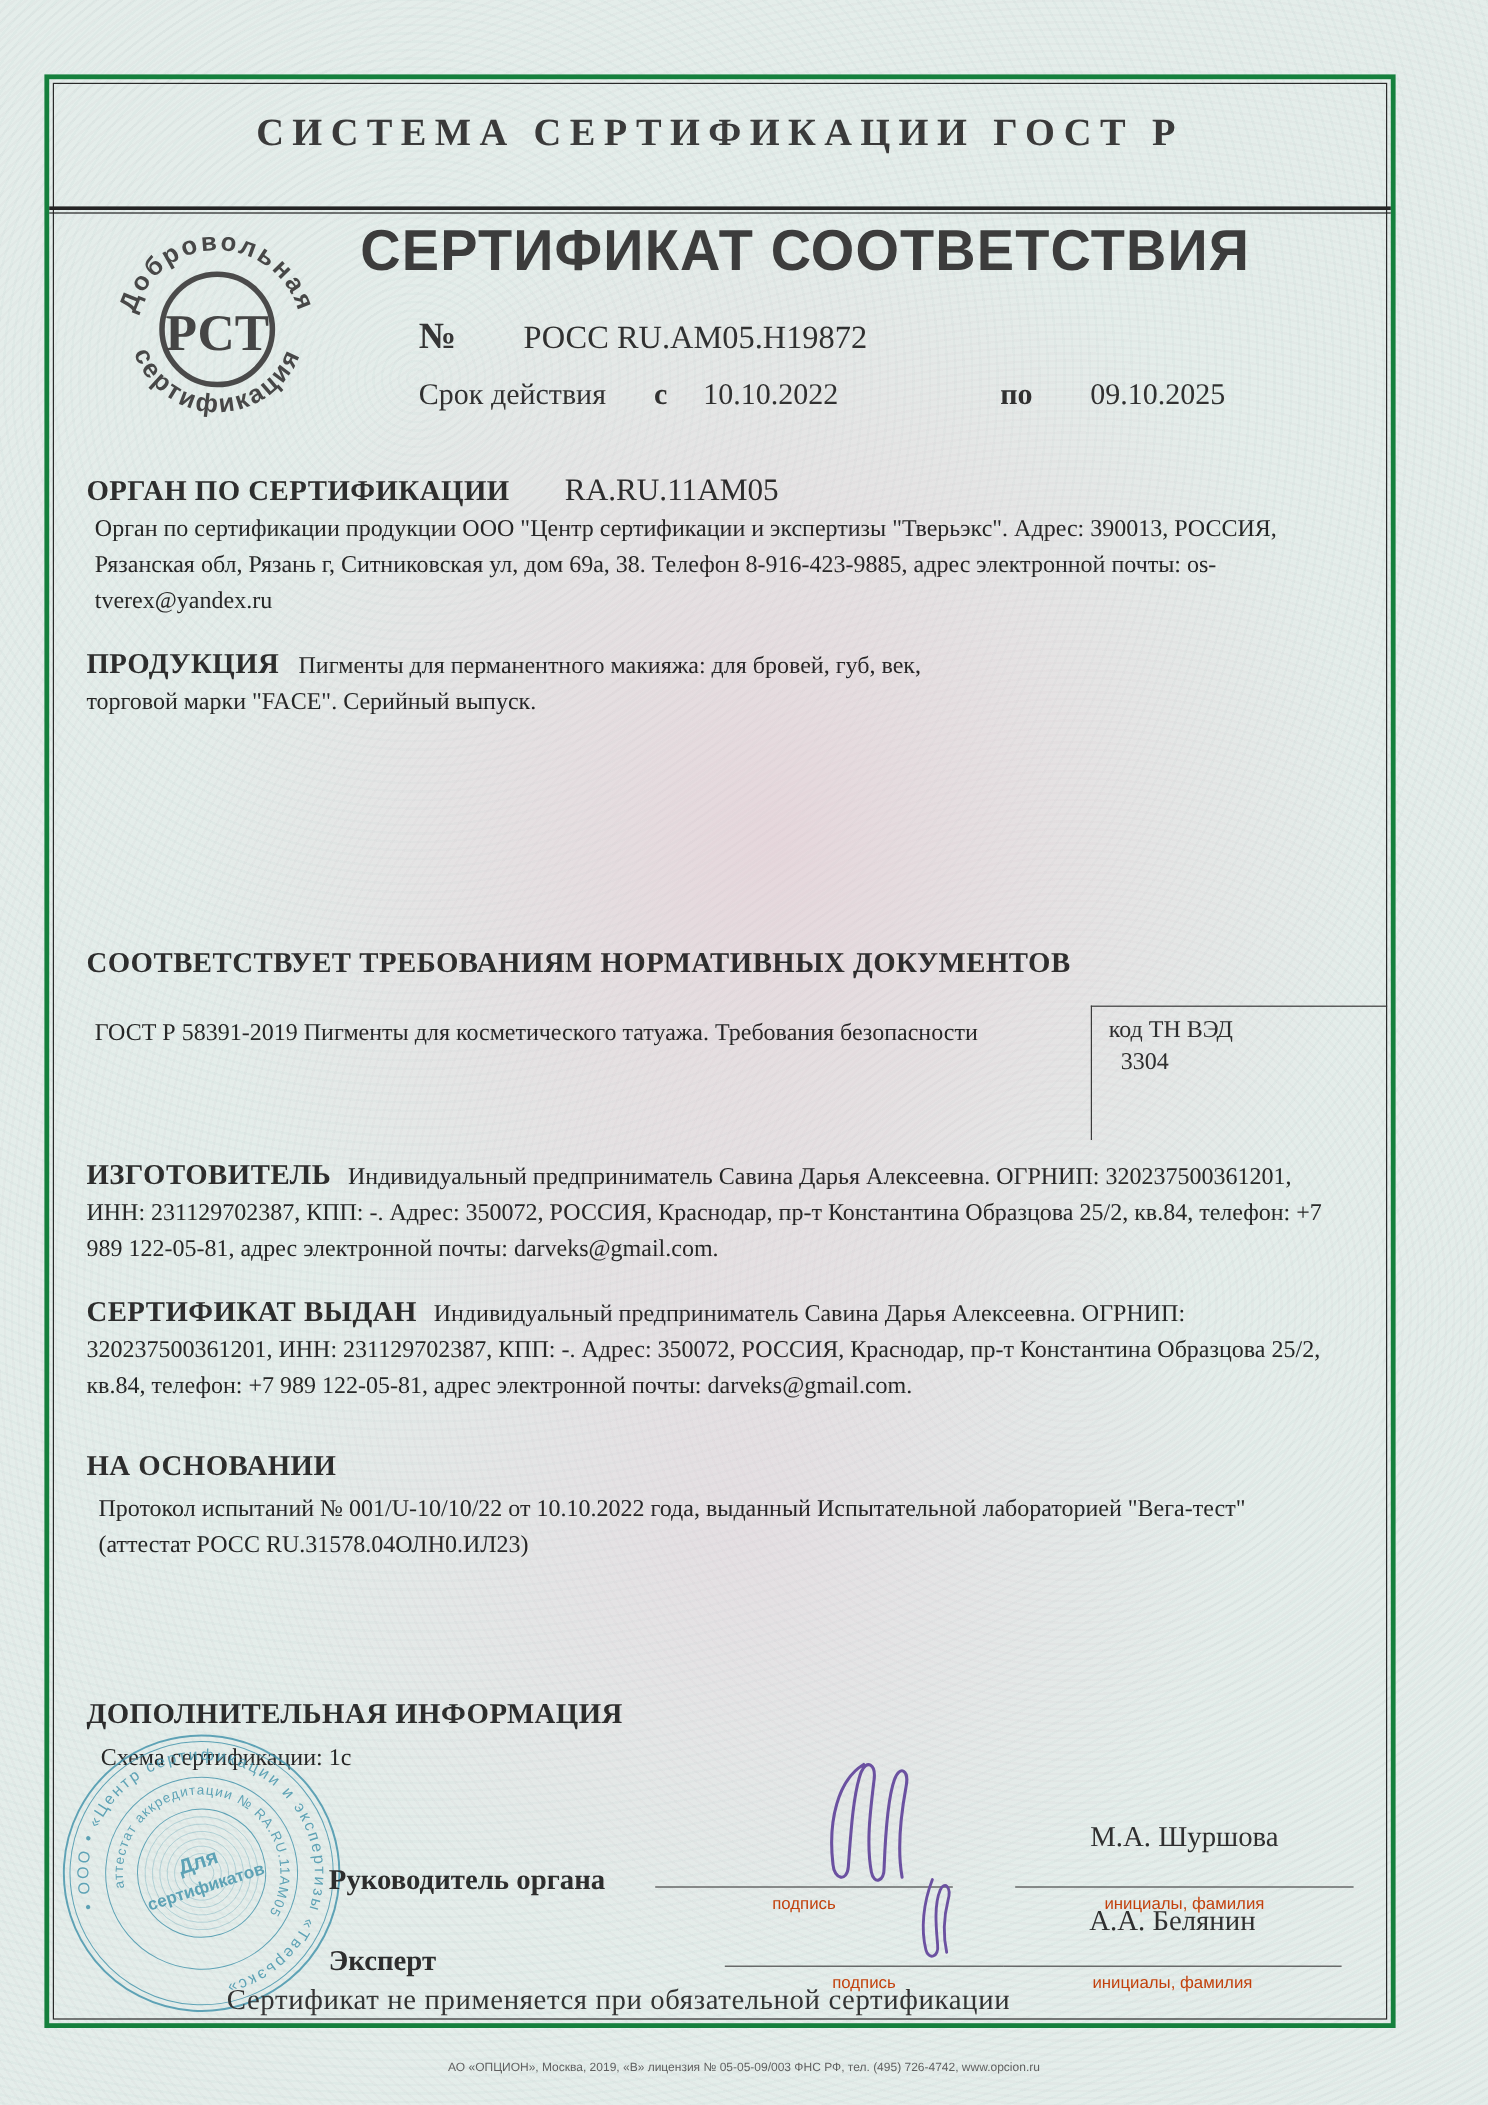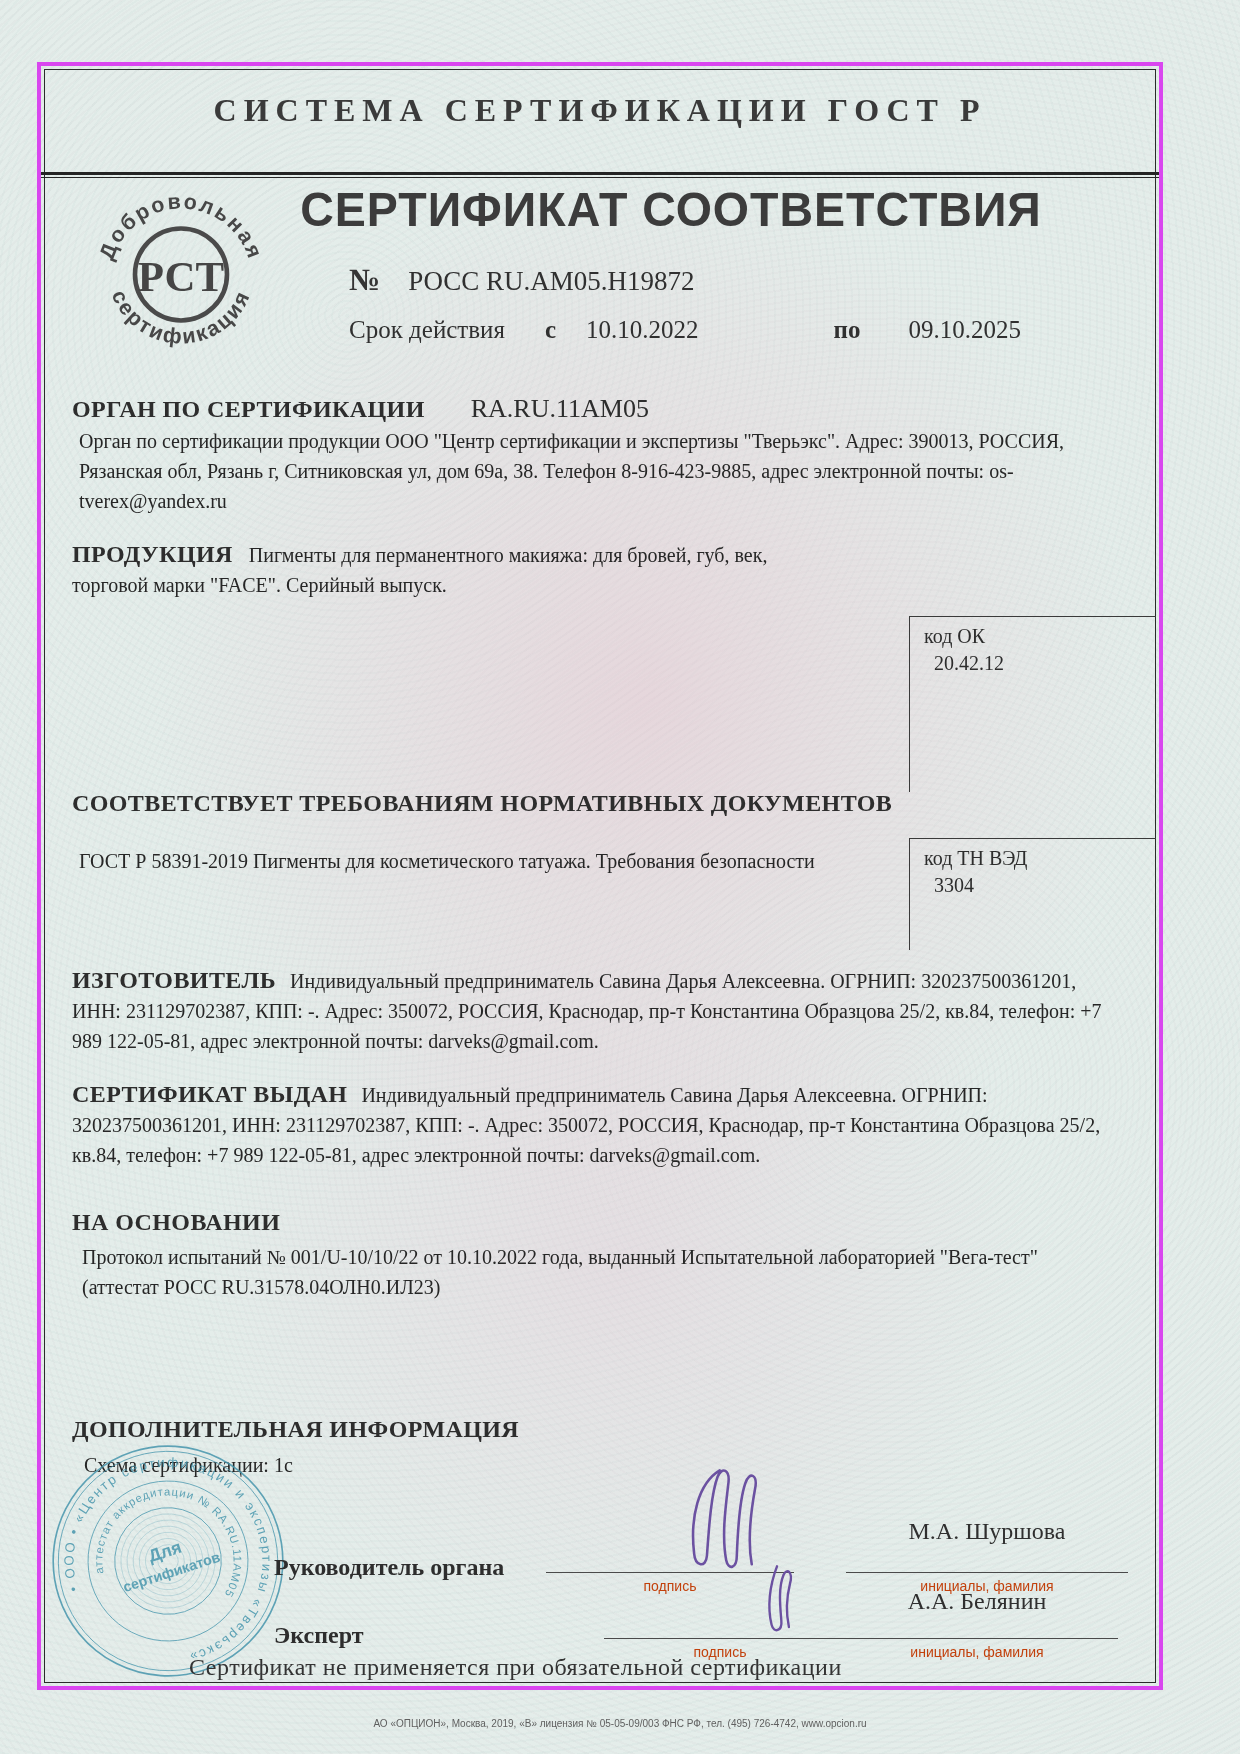--- a/index.html
+++ b/index.html
@@ -9,41 +9,41 @@
     background:
       radial-gradient(ellipse 55% 42% at 52% 40%, rgba(231,196,208,.55), rgba(231,196,208,0) 72%),
       radial-gradient(ellipse 48% 30% at 50% 72%, rgba(228,199,213,.40), rgba(228,199,213,0) 70%),
       repeating-radial-gradient(circle at 28% 18%, rgba(120,170,165,.05) 0 2px, transparent 2px 7px),
       repeating-radial-gradient(circle at 72% 62%, rgba(160,120,140,.04) 0 2px, transparent 2px 6px),
       #e4edea;
     overflow:hidden;
   }
   .frame{
     position:absolute;left:37px;top:62px;width:1126px;height:1628px;
-    border:4px solid #d946ef;box-sizing:border-box;
+    border:4px solid #15803d;box-sizing:border-box;
   }
   .frame-inner{position:absolute;inset:3px;border:1px solid #2a2a2a;pointer-events:none;}
   .abs{position:absolute;}
   .hdr1{
     left:0;top:26px;width:100%;text-align:center;
     font:700 32px "Liberation Serif", serif;letter-spacing:7px;color:#3a3a3a;
   }
   .hdr2{
     left:0;top:70px;width:100%;text-align:center;
     font:700 26px "Liberation Serif", serif;letter-spacing:0.5px;color:#383838;
   }
   .rule-double{left:0;top:106px;width:100%;height:6px;border-top:3px solid #242424;border-bottom:1px solid #242424;box-sizing:border-box;}
   .title{
     left:238px;top:116px;width:784px;text-align:center;
     font:700 48px "Liberation Sans", sans-serif;letter-spacing:1px;color:#3c3c3c;
     transform:scaleX(.97);transform-origin:center;
   }
   .num-row{left:308px;top:196px;white-space:nowrap;}
   .num-row .no{font:700 31px "Liberation Serif", serif;color:#353535;}
-  .num-row .val{font:27px "Liberation Serif", serif;color:#303030;margin-left:28px;}
+  .num-row .val{font:27px "Liberation Serif", serif;color:#303030;margin-left:56px;}
   .validity{left:308px;top:250px;white-space:nowrap;font:25px "Liberation Serif", serif;color:#303030;}
   .validity .lbl{font-weight:400;}
   .validity .w-c{font-weight:700;margin-left:40px;}
   .validity .d1{margin-left:30px;}
   .validity .w-po{font-weight:700;margin-left:135px;}
   .validity .d2{margin-left:48px;}
   .form-no{left:822px;top:282px;white-space:nowrap;}
   .form-no .no{font:700 34px "Liberation Serif", serif;color:#2e2e2e;}
   .form-no .digits{font:700 37px "DejaVu Sans Mono", monospace;letter-spacing:5px;margin-left:8px;}
   .sec-h{font:700 24px "Liberation Serif", serif;letter-spacing:.4px;color:#2d2d2d;}
@@ -99,24 +99,20 @@
 
 
   <div class="abs" style="left:31px;top:328px;white-space:nowrap;">
     <span class="sec-h">ОРГАН ПО СЕРТИФИКАЦИИ</span>
     <span class="sec-code" style="margin-left:42px;">RA.RU.11АМ05</span>
   </div>
   <div class="abs body-t" style="left:38px;top:360px;width:1012px;">Орган по сертификации продукции ООО "Центр сертификации и экспертизы "Тверьэкс". Адрес: 390013, РОССИЯ, Рязанская обл, Рязань г, Ситниковская ул, дом 69а, 38. Телефон 8-916-423-9885, адрес электронной почты: os-tverex@yandex.ru</div>
 
   <div class="abs" style="left:31px;top:474px;width:745px;">
     <span class="sec-h" style="margin-right:16px;">ПРОДУКЦИЯ</span><span class="body-t">Пигменты для перманентного макияжа: для бровей, губ, век, торговой марки "FACE". Серийный выпуск.</span>
-  </div>
-  <div class="abs code-box" style="left:868px;top:550px;width:247px;height:176px;">
-    <div class="cb-l">код ОК</div>
-    <div class="cb-v">20.42.12</div>
   </div>
 
   <div class="abs sec-h" style="left:31px;top:724px;">СООТВЕТСТВУЕТ ТРЕБОВАНИЯМ НОРМАТИВНЫХ ДОКУМЕНТОВ</div>
   <div class="abs body-t" style="left:38px;top:780px;width:800px;">ГОСТ Р 58391-2019 Пигменты для косметического татуажа. Требования безопасности</div>
   <div class="abs code-box" style="left:868px;top:772px;width:247px;height:112px;">
     <div class="cb-l">код ТН ВЭД</div>
     <div class="cb-v">3304</div>
   </div>
 
   <div class="abs inline-h" style="left:31px;top:900px;width:1050px;">

